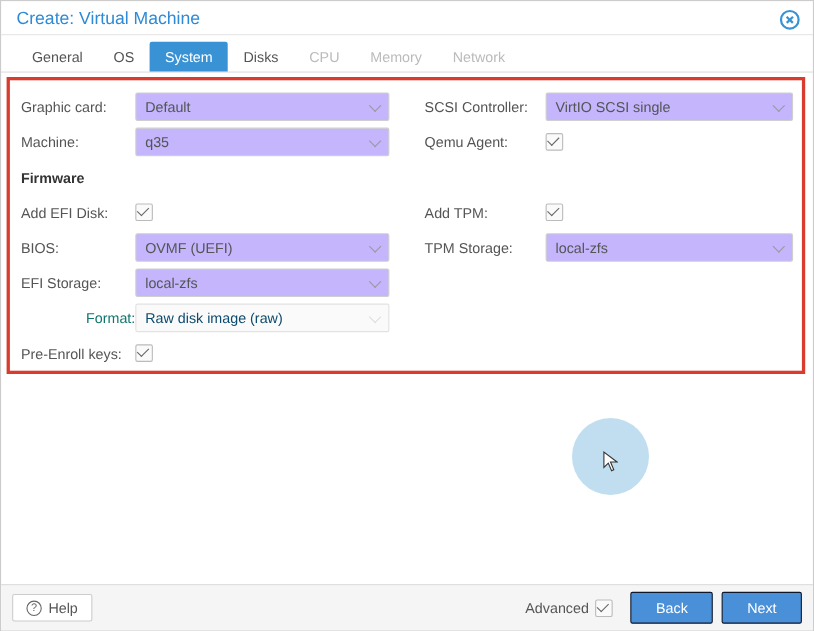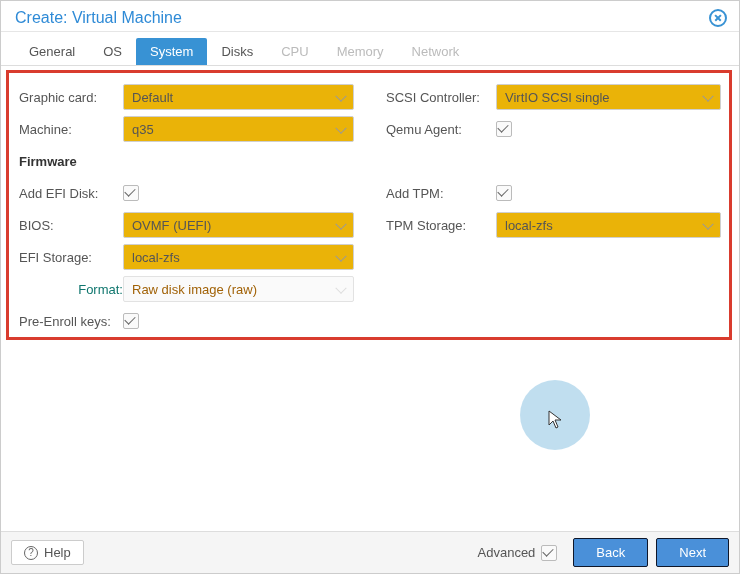--- a/index.html
+++ b/index.html
@@ -101,29 +101,29 @@
     color: #555;
     font-size: 13px;
   }
   .row .label.disabled { color: #0f766e; text-align: right; }
   .row .label.bold { font-weight: 700; color: #333; }
   .combo {
     flex: 1;
     height: 26px;
     border: 1px solid #cfcfcf;
     border-radius: 2px;
-    background: #eab308;
+    background: #c4b5fd;
     display: flex;
     align-items: center;
     padding: 0 8px;
     position: relative;
     color: #555;
     cursor: pointer;
   }
-  .combo.disabled { background: #fafafa; border-color: #e2e2e2; color: #a16207; }
+  .combo.disabled { background: #fafafa; border-color: #e2e2e2; color: #0c4a6e; }
   .combo .chev {
     position: absolute;
     right: 8px; top: 50%;
     width: 8px; height: 8px;
     transform: translateY(-60%) rotate(45deg);
     border-right: 1.5px solid #999;
     border-bottom: 1.5px solid #999;
   }
   .combo.disabled .chev { border-color: #ddd; }
 

